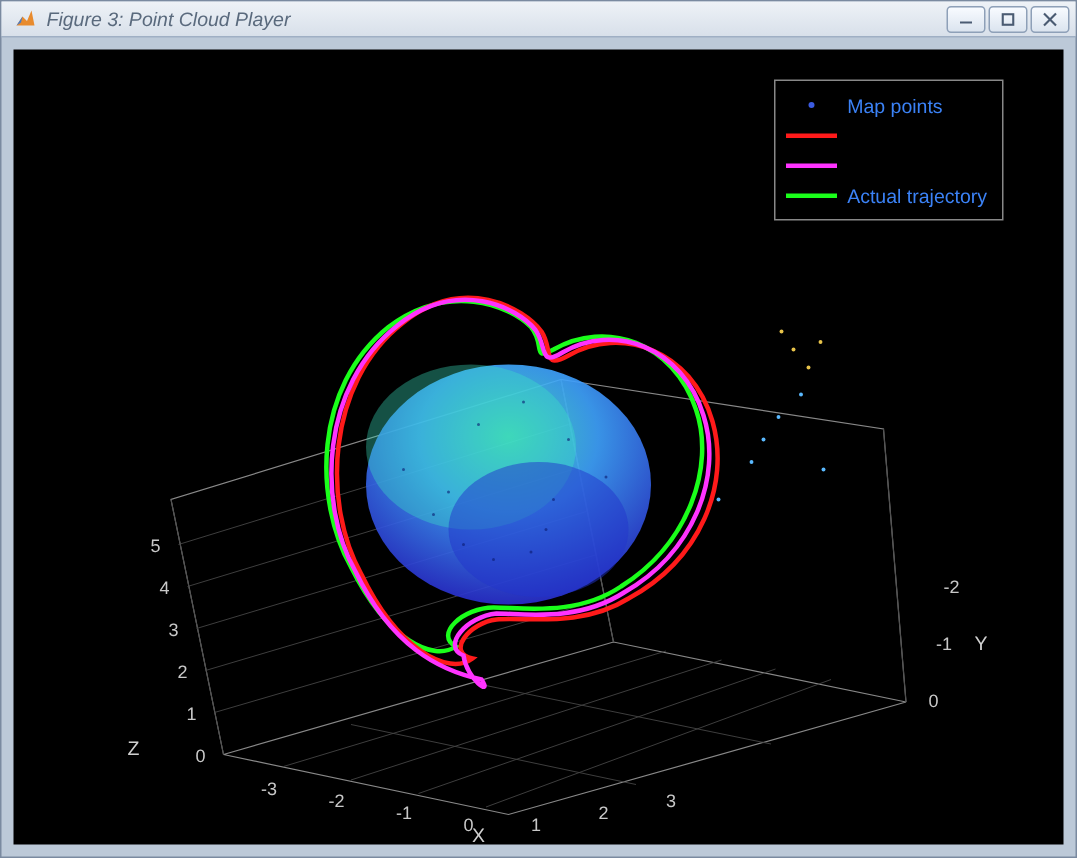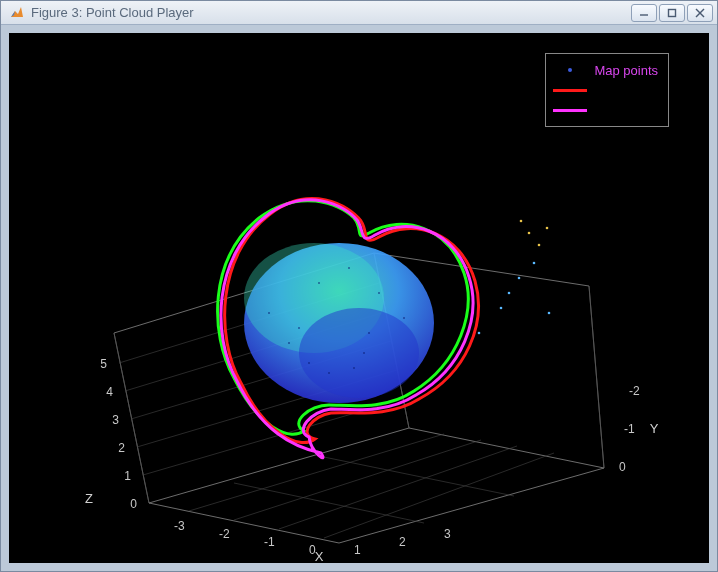--- a/index.html
+++ b/index.html
@@ -22,20 +22,21 @@
   }
   .titlebar {
     height: 28px;
     background: linear-gradient(#eef2f7, #d8e0ea);
     display: flex;
     align-items: center;
     border-bottom: 1px solid #9fafc4;
     font-size: 13px;
     color: #5a6a7d;
     user-select: none;
+    font-style: italic;
   }
   .titlebar .app-icon {
     width: 16px;
     height: 16px;
     margin: 0 6px 0 8px;
   }
   .titlebar .title { flex: 1; }
   .win-controls { display: flex; gap: 2px; padding-right: 4px; }
   .win-btn {
     width: 26px;
@@ -61,21 +62,21 @@
     display: block;
   }
   .legend-box {
     position: absolute;
     top: 20px;
     right: 40px;
     background: rgba(0,0,0,0.85);
     border: 1px solid #888;
     padding: 6px 10px 6px 6px;
     font-size: 13px;
-    color: #d946ef;
+    color: #3b82f6;
   }
   .legend-row {
     display: flex;
     align-items: center;
     height: 20px;
   }
   .legend-swatch {
     width: 36px;
     height: 14px;
     display: flex;
@@ -275,15 +276,21 @@
       <div class="legend-row">
         <span class="legend-swatch">
             <span class="legend-line" style="background:#ff1a1a"></span>
           </span>
       </div>
       <div class="legend-row">
         <span class="legend-swatch">
             <span class="legend-line" style="background:#ff33ff"></span>
           </span>
       </div>
+      <div class="legend-row">
+        <span class="legend-swatch">
+            <span class="legend-line" style="background:#1aff1a"></span>
+          </span>
+        <span>Actual trajectory</span>
+      </div>
     </div>
   </div>
 </div>
 
 </body></html>

